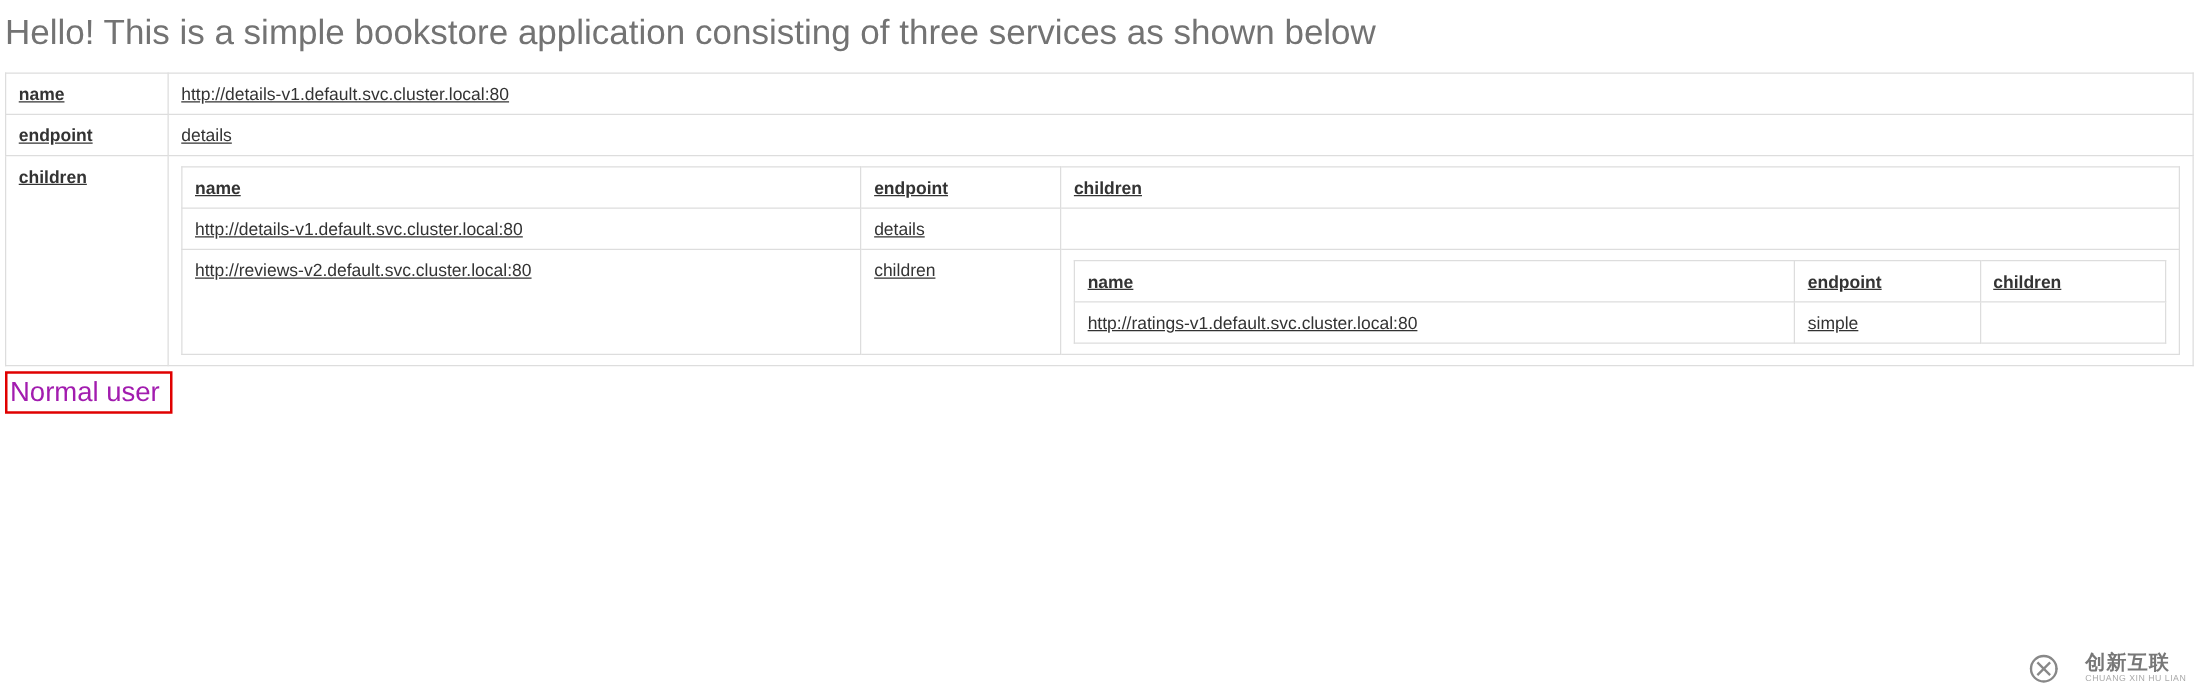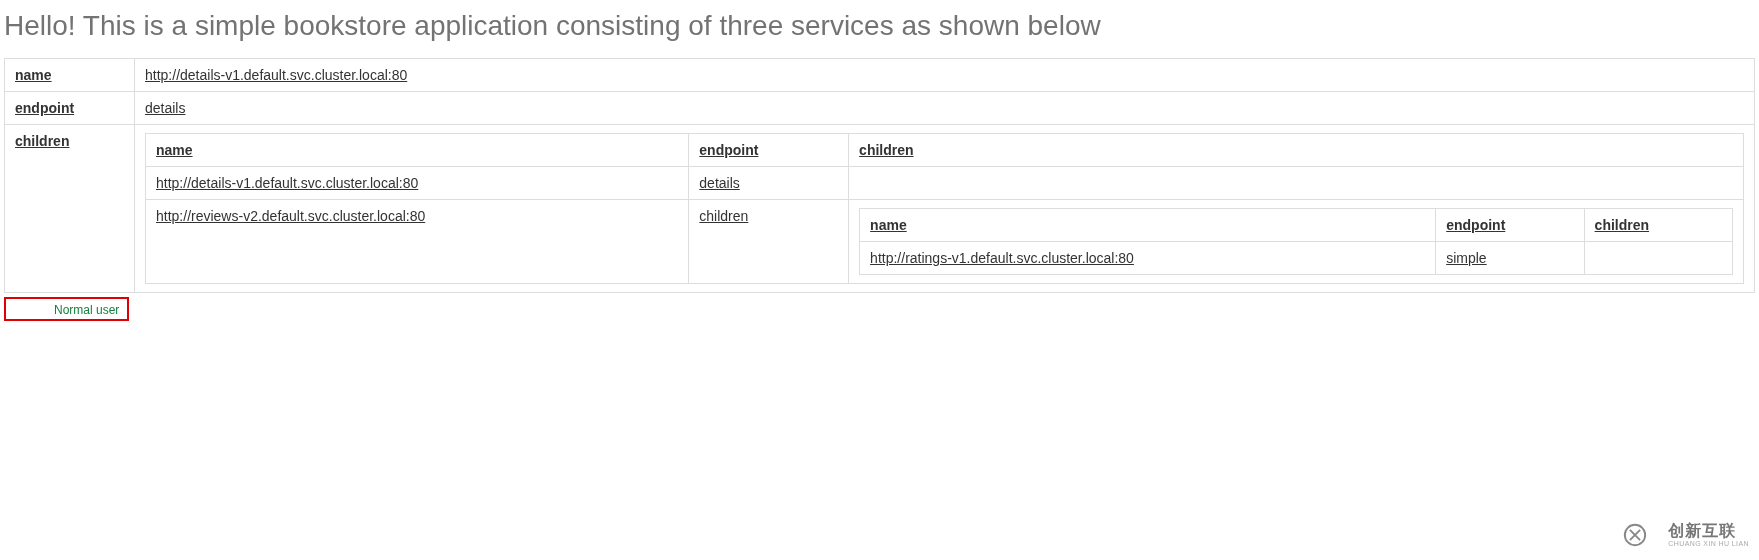--- a/index.html
+++ b/index.html
@@ -23,24 +23,23 @@
       margin: 10px 0 16px 0;
       color: #737373;
     }
     .subtext {
       font-size: 18px;
       font-weight: normal;
       margin: 12px 0 10px 0;
       color: #222;
     }
     a {
-      color: #15803d;
+      color: #a21caf;
       text-decoration: none;
-      font-size: 12px;
-      margin-left: 46px;
+      font-size: 22px;
     }
     .link-block {
       display: block;
       margin: 4px 0;
     }
     .highlighted {
       display: inline-block;
       border: 2px solid #e00000;
       padding: 2px 8px 2px 2px;
     }

